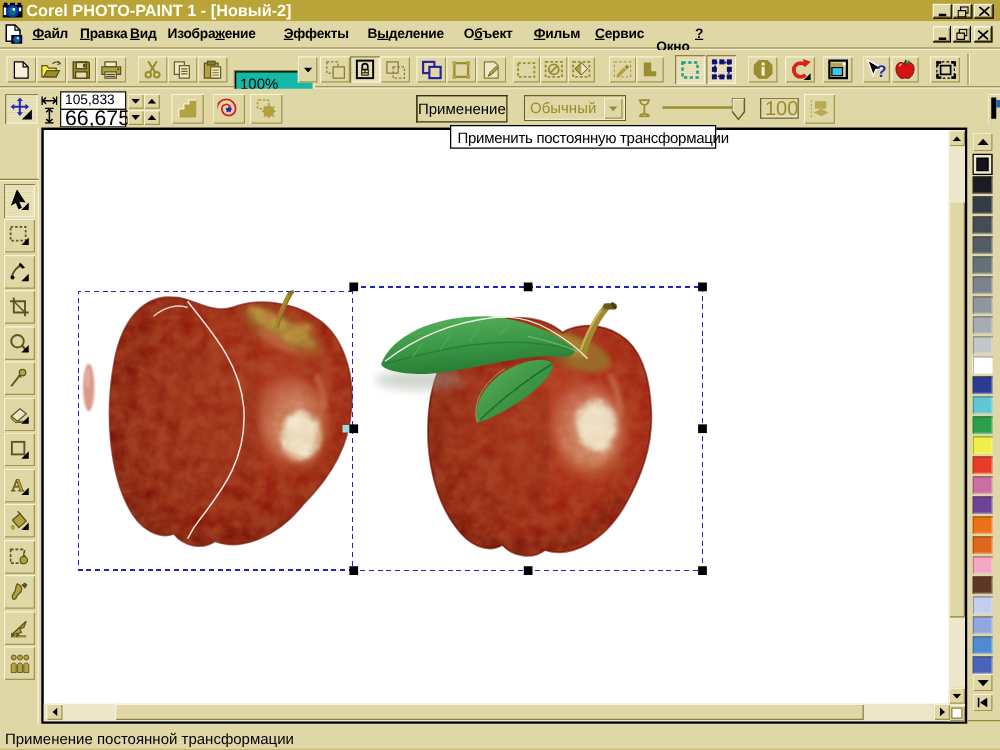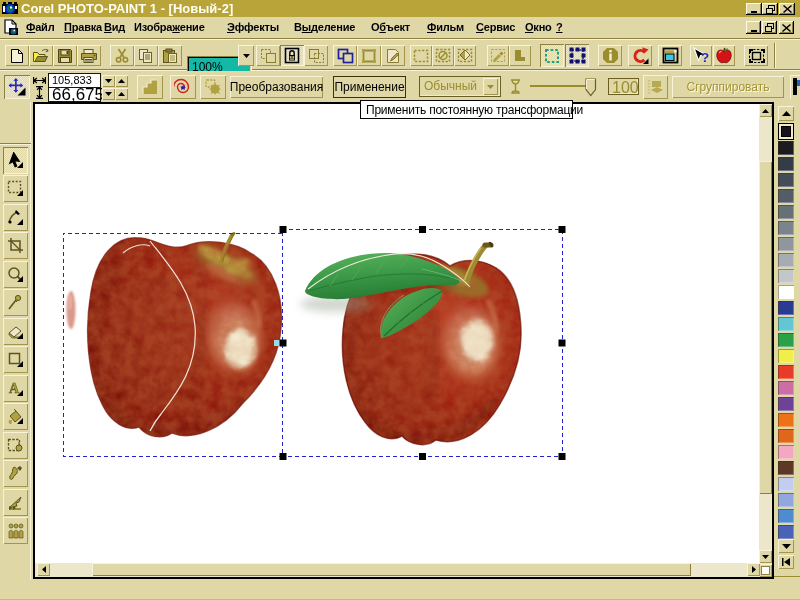--- a/index.html
+++ b/index.html
@@ -77,21 +77,21 @@
     </div>
  <div class="abs mi" style="left:26px;top:4px"><u>Ф</u>айл</div>
  <div class="abs mi" style="left:64px;top:4px"><u>П</u>равка</div>
  <div class="abs mi" style="left:104px;top:4px"><u>В</u>ид</div>
  <div class="abs mi" style="left:134px;top:4px">Изобра<u>ж</u>ение</div>
  <div class="abs mi" style="left:227px;top:4px"><u>Э</u>ффекты</div>
  <div class="abs mi" style="left:294px;top:4px">В<u>ы</u>деление</div>
  <div class="abs mi" style="left:371px;top:4px">О<u>б</u>ъект</div>
  <div class="abs mi" style="left:427px;top:4px"><u>Ф</u>ильм</div>
  <div class="abs mi" style="left:476px;top:4px"><u>С</u>ервис</div>
- <div class="abs mi" style="left:525px;top:4px"><u>О</u>кно</div>
+ <div class="abs mi" style="left:525px;top:15px"><u>О</u>кно</div>
  <div class="abs mi" style="left:556px;top:4px"><u>?</u></div>
 </div>
 
 <div class="abs" id="toolbar1" style="left:0;top:40px;width:800px;height:31px;background:var(--face)">
  <div class="abs" style="left:0;top:29px;width:800px;height:1px;background:var(--sh)"></div>
  <div class="abs" style="left:0;top:30px;width:800px;height:1px;background:var(--hi)"></div>
 
  <div class="btn abs" style="left:5px;top:5px;width:24px;height:21px">
       <svg width="16" height="16" viewBox="0 0 16 16">
         <path d="M2.5 1.5h7l4 4v9h-11z" fill="#f6f0d6" stroke="#000"></path>
@@ -359,23 +359,20 @@
         <path d="M9 7l1 1.6 1.8.3-1.3 1.3.3 1.8L9 11l-1.8.9.3-1.8-1.3-1.3 1.8-.3z" fill="#2020c0"></path>
       </svg>
     </div>
  <div class="btn abs" style="left:200px;top:4px;width:26px;height:24px">
       <svg width="18" height="18" viewBox="0 0 18 18">
         <rect x="2" y="2" width="9" height="7" rx="1" fill="none" stroke="#b1a141" stroke-width="1.3" stroke-dasharray="2 1.2"></rect>
         <circle cx="11" cy="11" r="4.5" fill="#b1a141"></circle>
         <path d="M11 5.5v2m0 7v2M5.5 11h2m7 0h2m-9.4-3.9l1.4 1.4m5.6 5.6l1.4 1.4m0-8.4l-1.4 1.4m-5.6 5.6l-1.4 1.4" stroke="#b1a141" stroke-width="1.2"></path>
       </svg>
     </div>
- <div class="btn abs" style="left:230px;top:5px;width:93px;height:22px">
-      <span style="font-size:12px">Преобразования</span>
-    </div>
  <div class="abs" style="left:333px;top:5px;width:73px;height:22px;background:var(--face);box-shadow:inset 0 0 0 1px #3a3208,inset 1px 1px 0 #5c541e;display:flex;align-items:center;justify-content:center">
       <span style="font-size:12px">Применение</span>
     </div>
  <div class="abs" style="left:419px;top:5px;width:82px;height:21px;background:var(--face);box-shadow:inset 0 0 0 1px #6a5f22,inset -2px -2px 0 #f0ead0">
    <div class="abs" style="left:5px;top:3px;font-size:12px;color:#9a8d2e">Обычный</div>
    <div class="btn abs" style="left:64px;top:2px;width:15px;height:17px">
         <svg width="7" height="4" viewBox="0 0 7 4">
           <path d="M0 0h7L3.5 4z" fill="#9a8d2e"></path>
         </svg>
       </div>
@@ -390,23 +387,20 @@
     </svg>
  <div class="abs" style="left:608px;top:7px;width:31px;height:17px;background:var(--face);box-shadow:inset 0 0 0 1px #6a5f22,inset -2px -2px 0 #f0ead0">
       <div style="font-size:16px;color:#9a8d2e;padding:1px 0 0 4px">100</div>
     </div>
  <div class="btn abs" style="left:643px;top:4px;width:25px;height:24px">
       <svg width="18" height="18" viewBox="0 0 18 18">
         <path d="M2 2v14" stroke="#b8aa50" stroke-dasharray="1.5 1.5"></path>
         <rect x="5" y="3" width="9" height="6" fill="#b8aa50"></rect>
         <path d="M10 9l6 3-6 3-6-3z" fill="#b8aa50"></path>
       </svg>
-    </div>
- <div class="btn abs" style="left:672px;top:5px;width:112px;height:22px">
-      <span style="font-size:12px;color:#a39434;text-shadow:1px 1px 0 var(--hi2)">Сгруппировать</span>
     </div>
  <div class="abs" style="left:790px;top:4px;width:10px;height:24px;background:var(--face);box-shadow:inset 1px 1px 0 var(--hi)">
       <div class="abs" style="left:3px;top:3px;width:4px;height:17px;background:#000"></div>
       <div class="abs" style="left:7px;top:5px;width:3px;height:6px;background:#2060c0"></div>
     </div>
 </div>
 
 <div class="abs" id="main" style="left:0;top:102px;width:800px;height:478px;background:var(--face)">
  <div class="abs" style="left:0;top:474px;width:800px;height:1.5px;background:#ac9a38"></div>
 
@@ -736,14 +730,15 @@
       </div>
   <div class="abs" style="left:0;top:474px;width:26px;height:1px;background:#9a8d2e"></div>
  </div>
 </div>
 
 <div class="abs" style="left:360px;top:100px;width:213px;height:19px;background:#fff;border:1px solid #000;z-index:50">
  <div style="font-size:12px;letter-spacing:-0.22px;color:#000;padding:2px 0 0 5px;white-space:nowrap">Применить постоянную трансформации</div>
 </div>
 
 <div class="abs" id="statusbar" style="left:0;top:580px;width:800px;height:20px;background:var(--face)">
+ <div class="abs" style="left:4px;top:4px;font-size:12px;color:#000">Применение постоянной трансформации</div>
  <div class="abs" style="left:0;top:19px;width:800px;height:1px;background:#c9bb70"></div>
 </div>
 
 </body></html>

